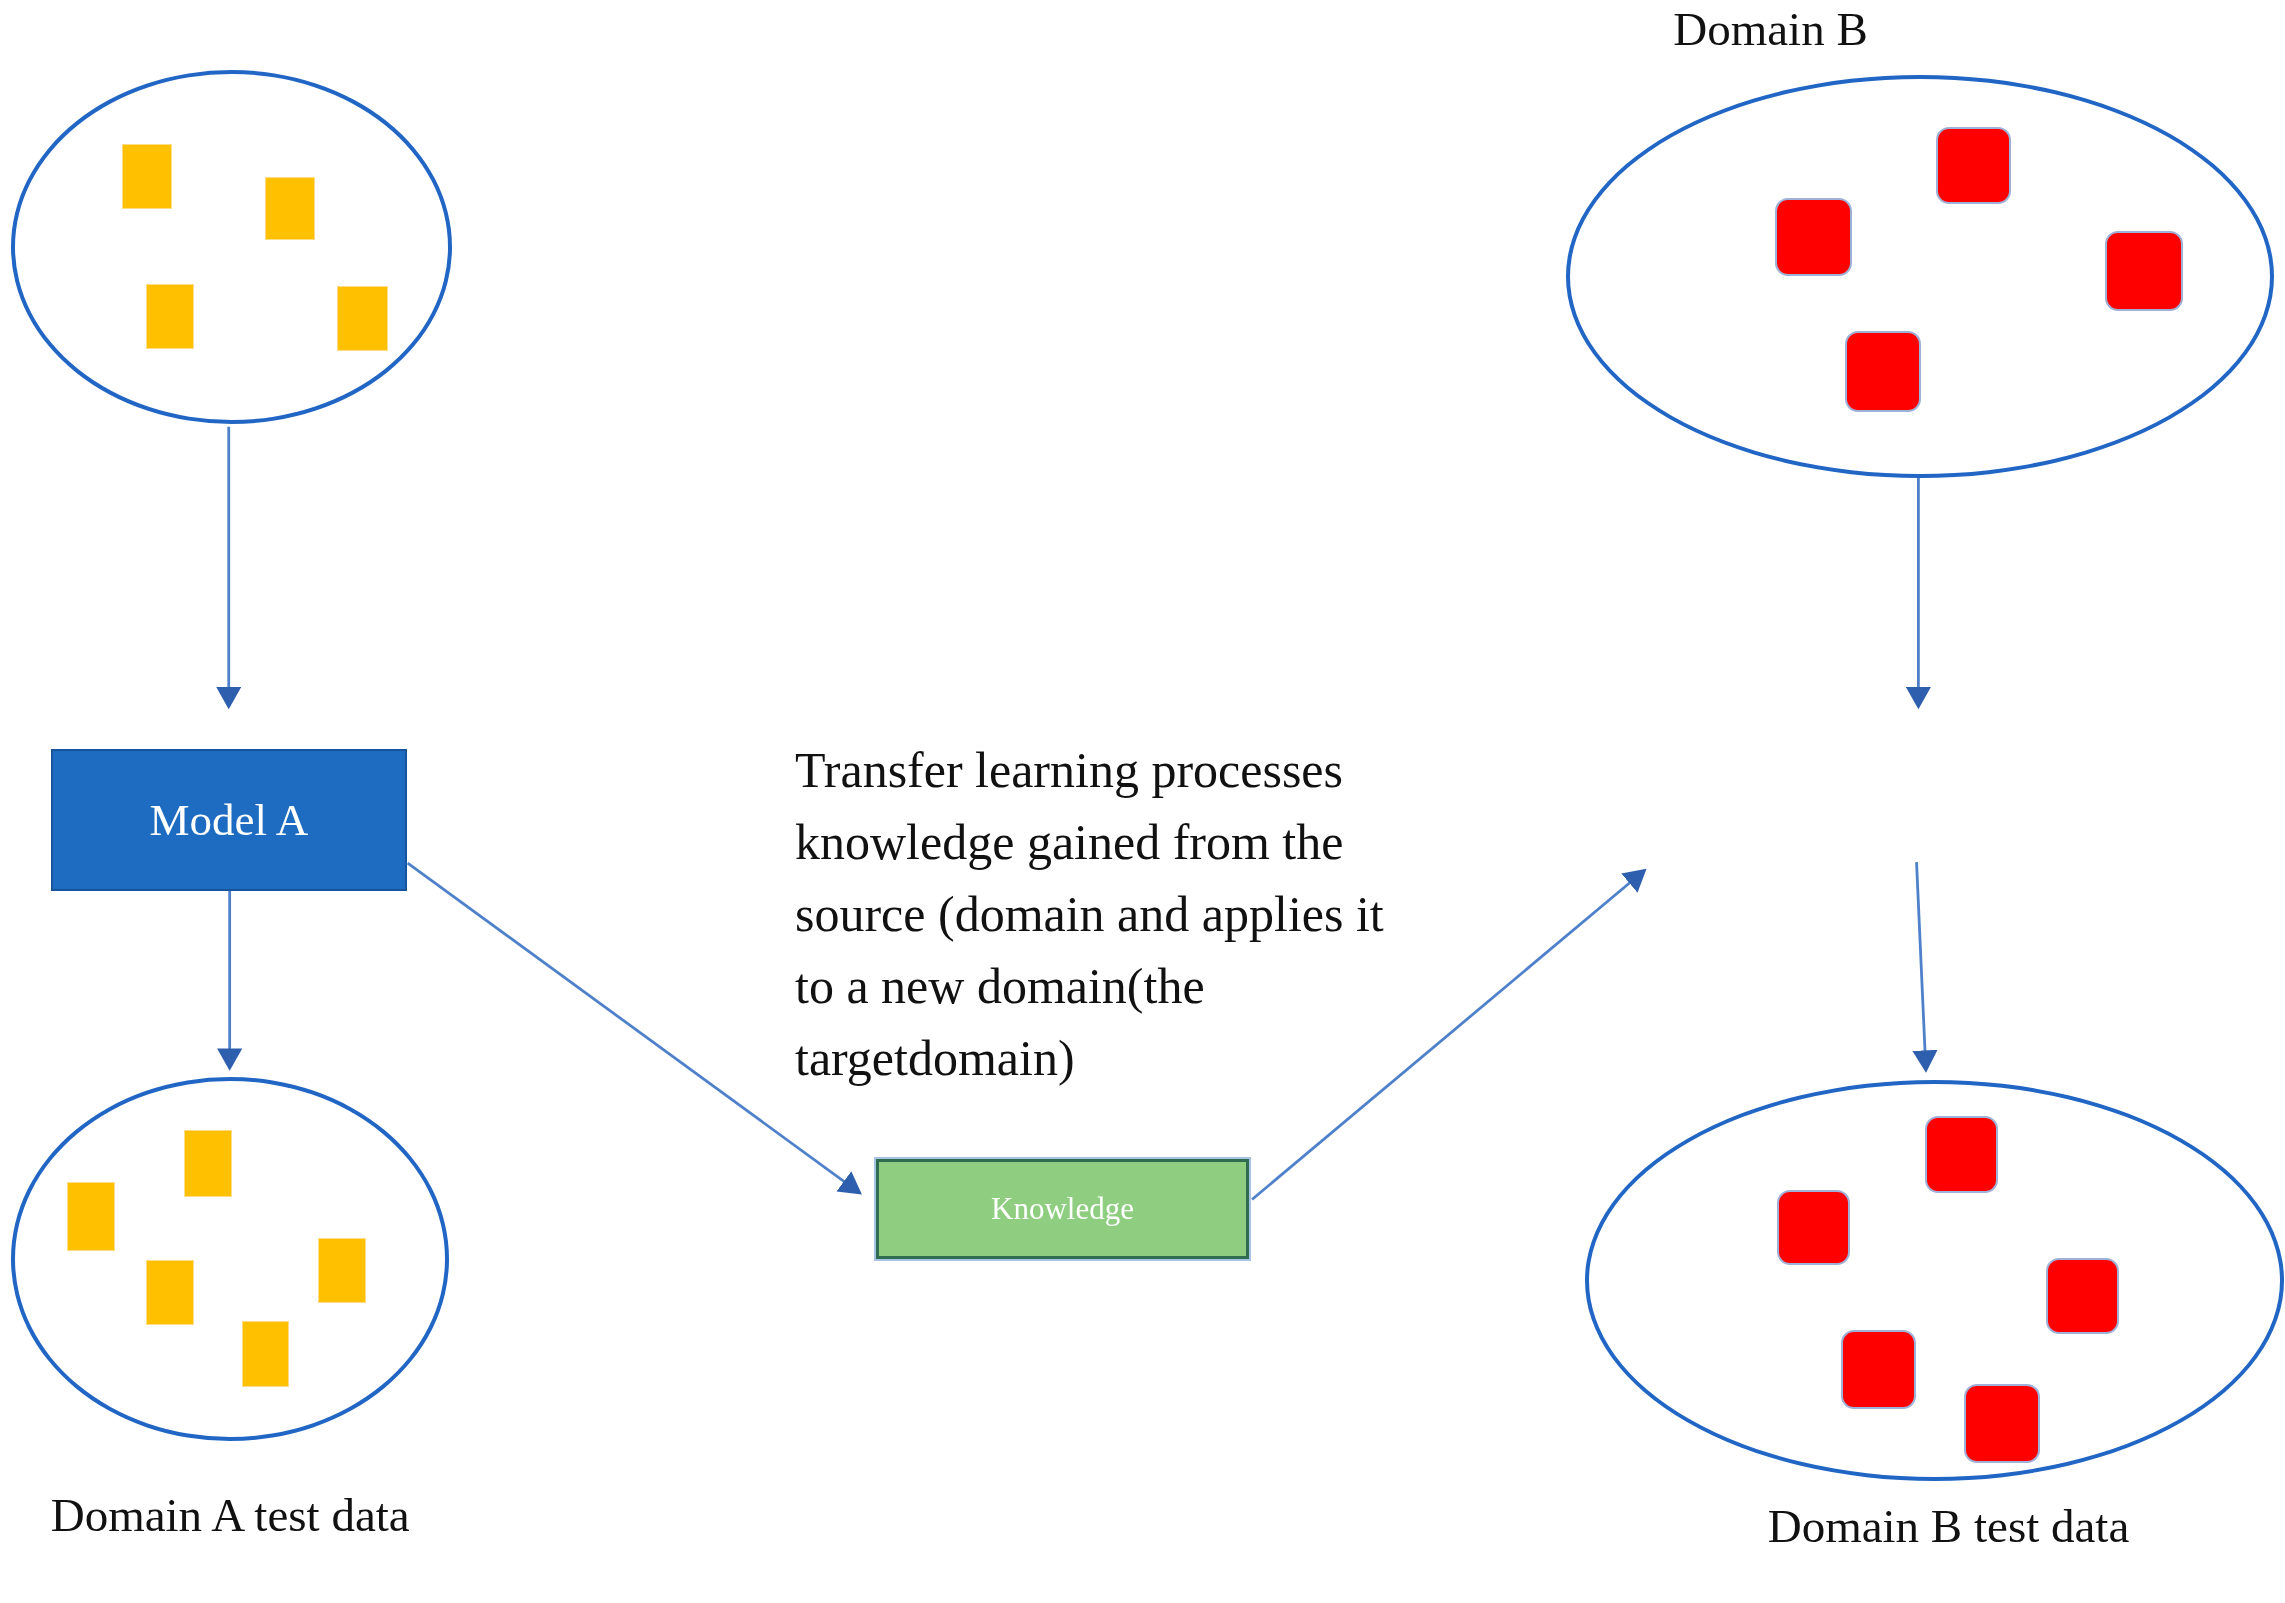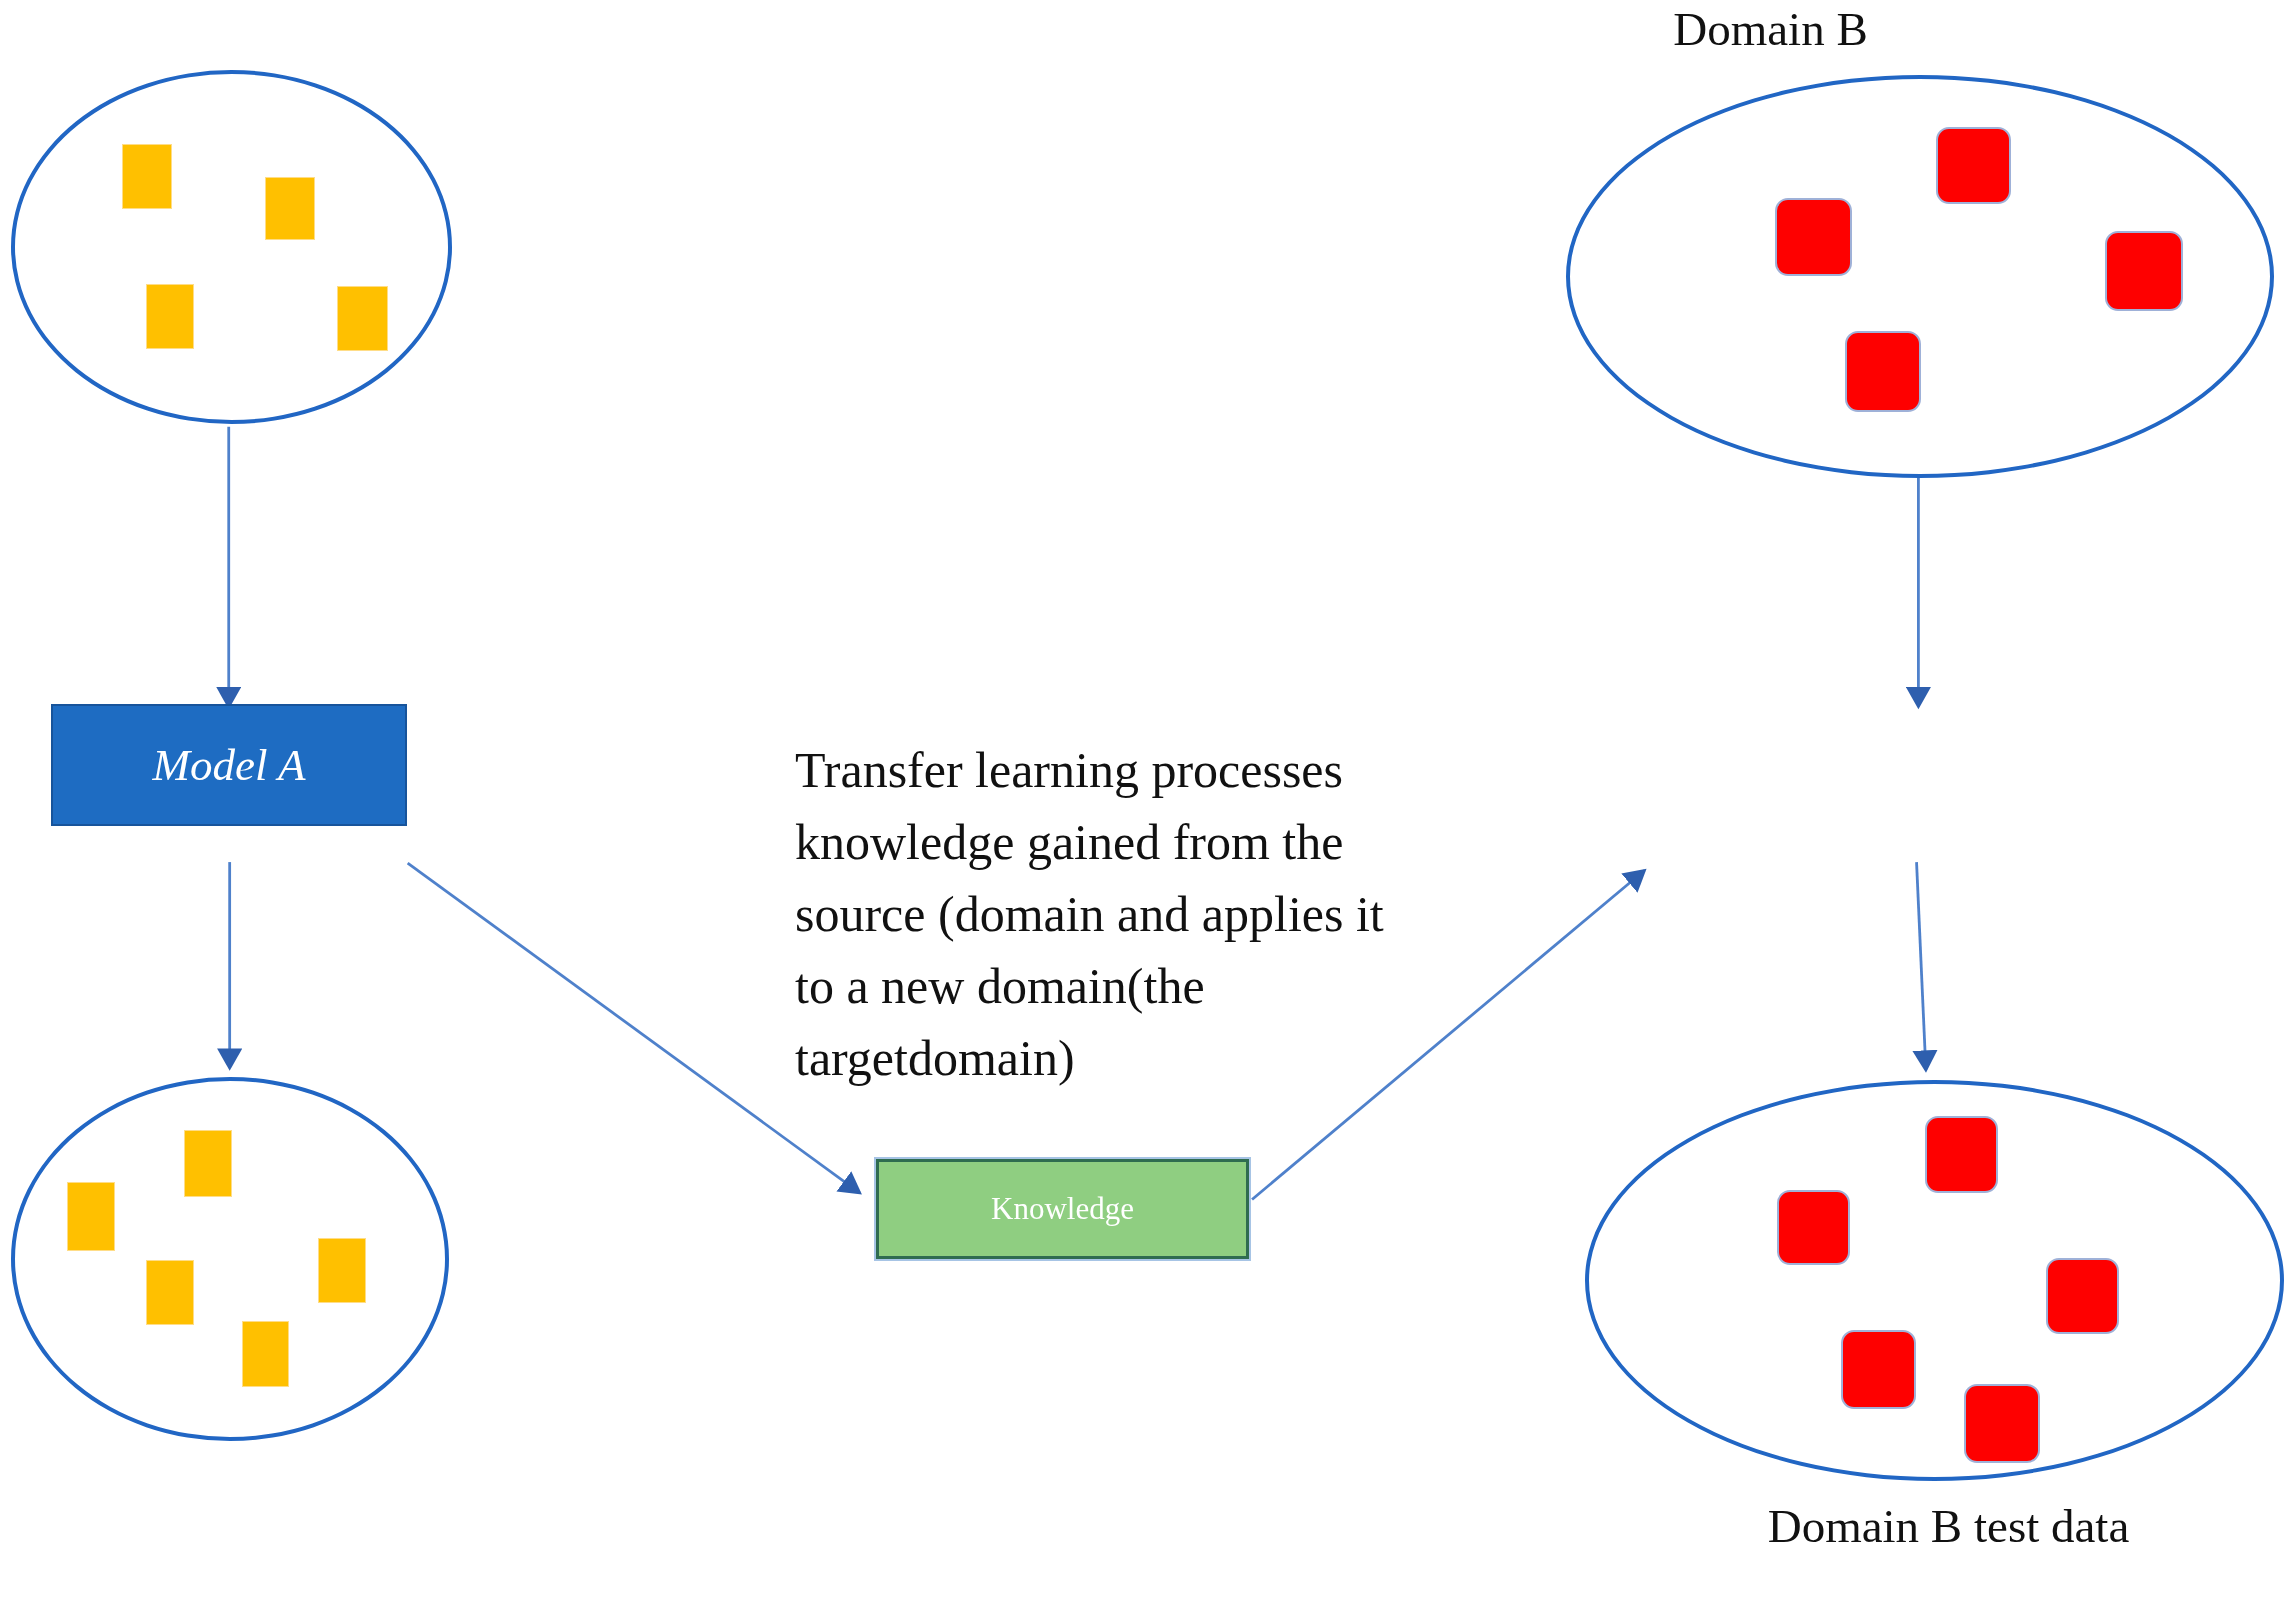--- a/index.html
+++ b/index.html
@@ -33,24 +33,23 @@
   .sample { position: absolute; box-sizing: border-box; }
   .model {
     position: absolute;
     display: flex;
     align-items: center;
     justify-content: center;
     box-sizing: border-box;
   }
   .model span { color: #ffffff; font-size: 45px; }
   .model-a {
-    left: 51px; top: 704px; width: 356px; height: 122px;
+    left: 51px; top: 749px; width: 356px; height: 142px;
     background: var(--model_a_fill, #1E6CC2);
     border: 2.8px solid var(--model_a_border, #17549B);
-    font-style: italic;
   }
   .model-b {
     left: 1658px; top: 718px; width: 383px; height: 142px;
     background: var(--model_b_fill, #E8000D);
     border: 2.8px solid var(--model_b_border, #2F3A6E);
   }
   .knowledge {
     position: absolute;
     left: 876px; top: 1159px; width: 373px; height: 100px;
     background: var(--knowledge_fill, #8FCE81);
@@ -133,16 +132,17 @@
       <div class="sample" style="left: 303px; top: 157px; width: 48px; height: 65px; background: rgb(255, 192, 0); border: 1.9px solid rgb(255, 221, 135);"></div>
     </div>
   <div class="ellipse ellipse-b-test">
       <div class="sample" style="left: 336px; top: 32px; width: 73px; height: 77px; background: rgb(254, 0, 0); border: 2.8px solid rgb(159, 177, 216); border-radius: 13px;"></div>
       <div class="sample" style="left: 188px; top: 106px; width: 73px; height: 75px; background: rgb(254, 0, 0); border: 2.8px solid rgb(159, 177, 216); border-radius: 13px;"></div>
       <div class="sample" style="left: 457px; top: 174px; width: 73px; height: 76px; background: rgb(254, 0, 0); border: 2.8px solid rgb(159, 177, 216); border-radius: 13px;"></div>
       <div class="sample" style="left: 252px; top: 246px; width: 75px; height: 79px; background: rgb(254, 0, 0); border: 2.8px solid rgb(159, 177, 216); border-radius: 13px;"></div>
       <div class="sample" style="left: 375px; top: 300px; width: 76px; height: 79px; background: rgb(254, 0, 0); border: 2.8px solid rgb(159, 177, 216); border-radius: 13px;"></div>
     </div>
 
+  <div class="label domain-a-test-label">Domain A test data</div>
   <div class="label domain-b-test-label">Domain B test data</div>
 
 </div>
 
 
 </body></html>

